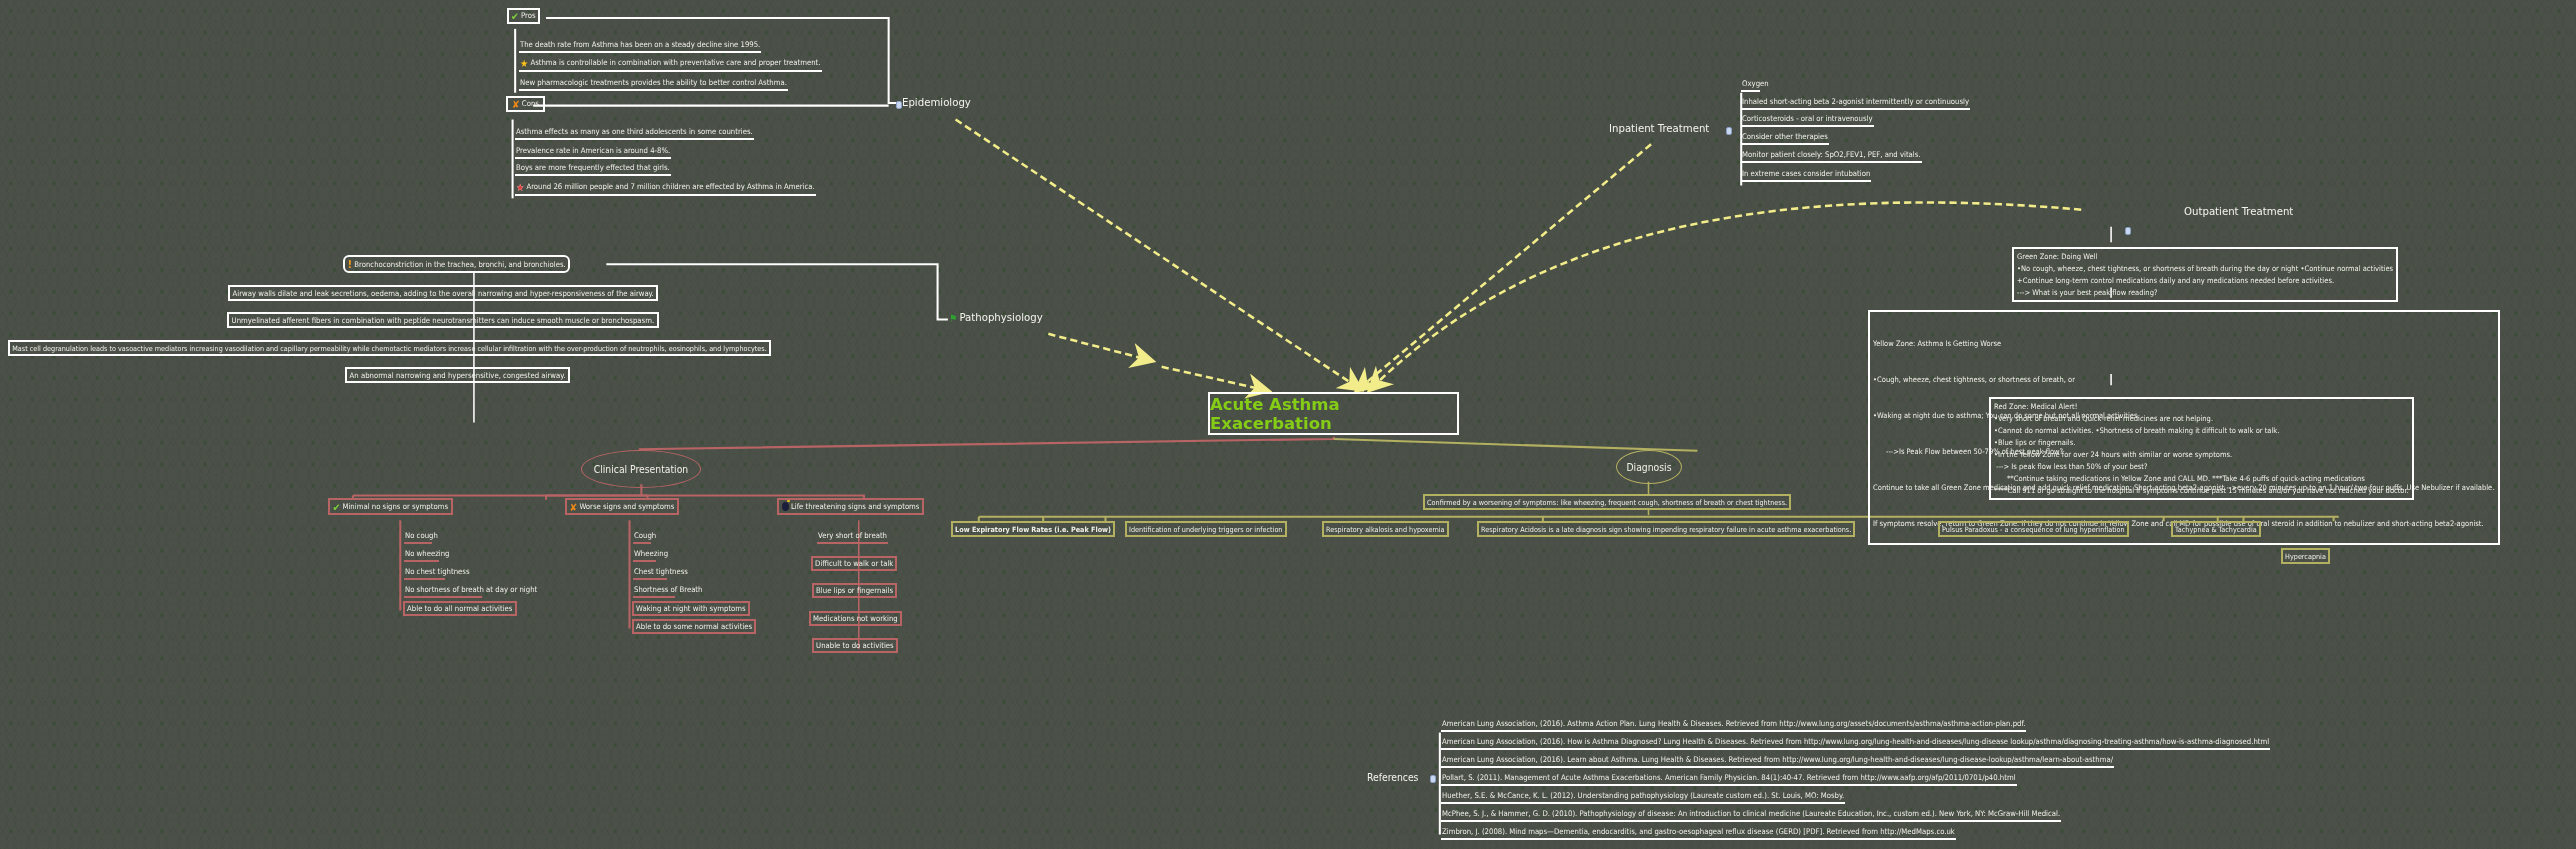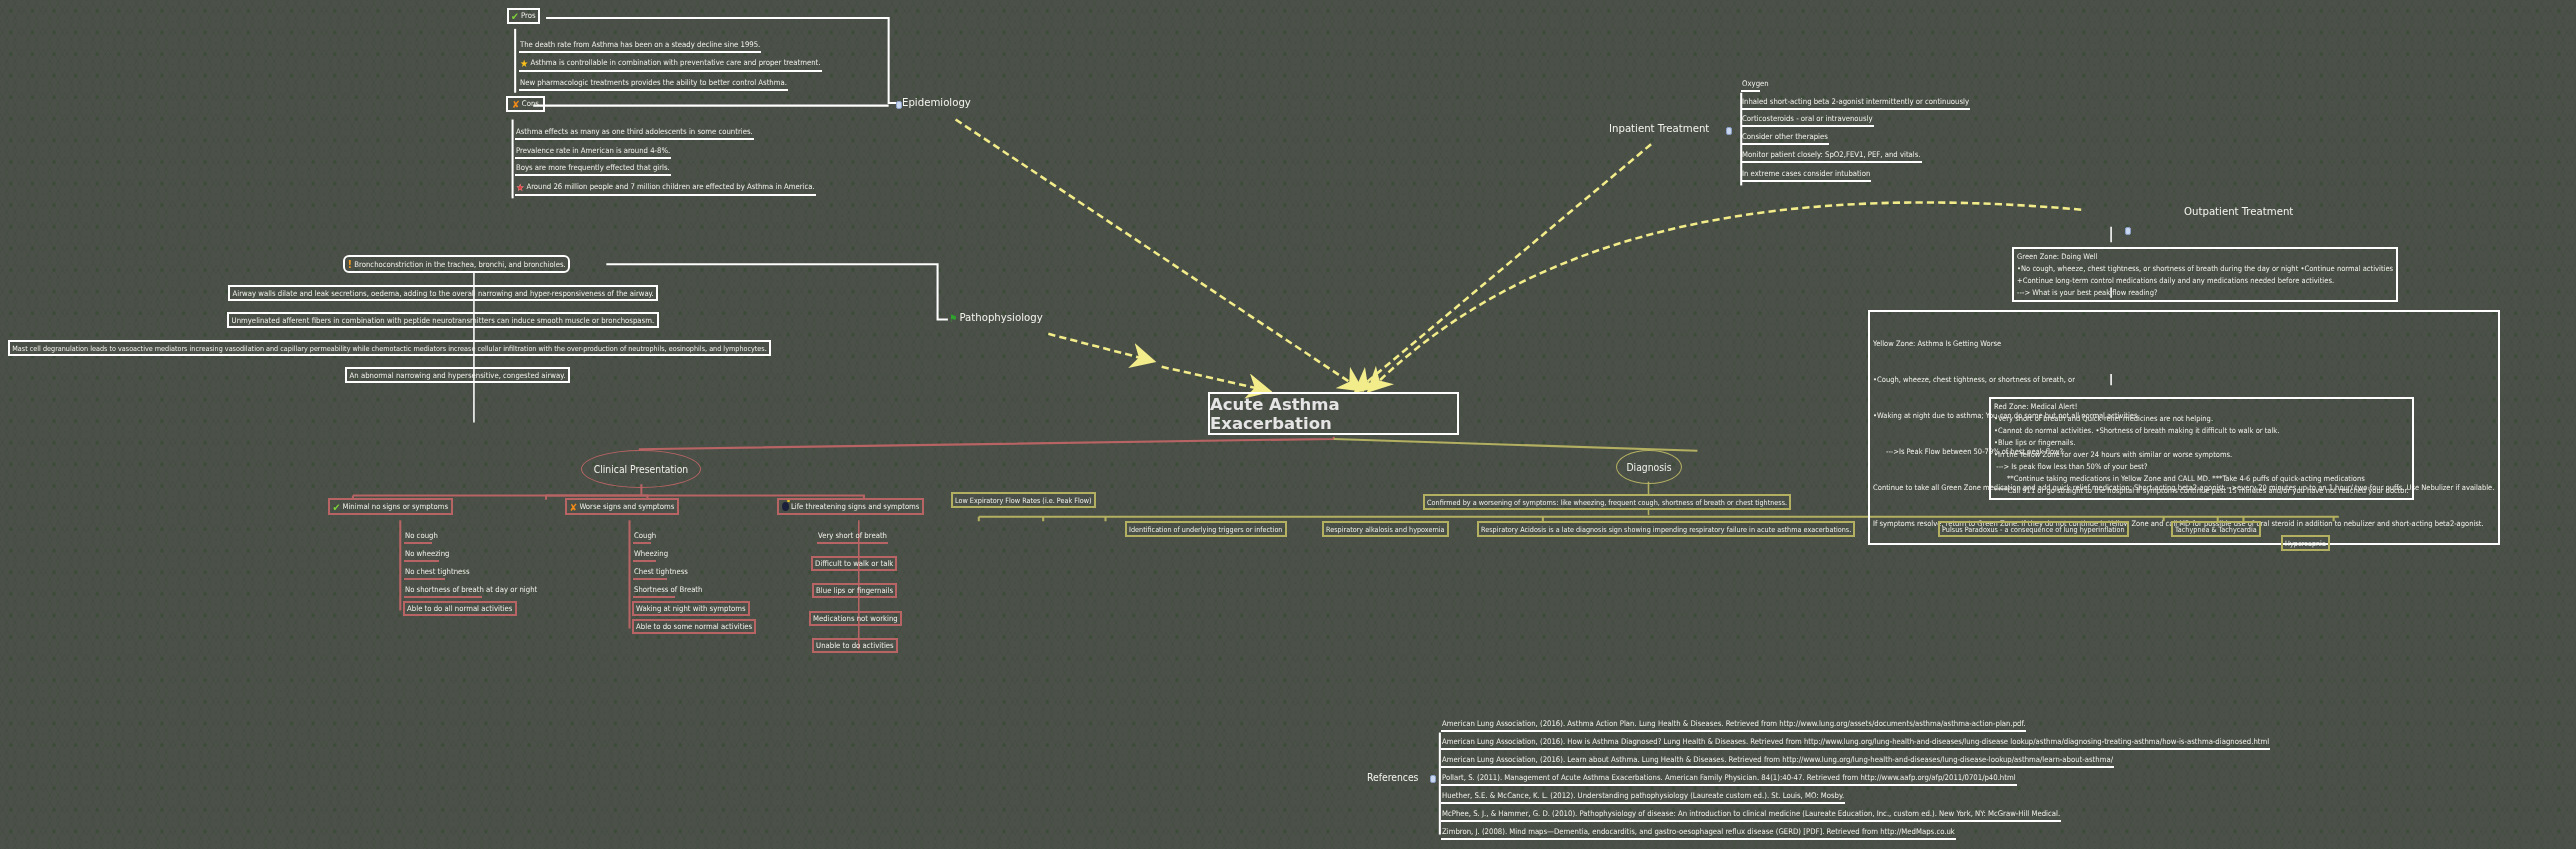--- a/index.html
+++ b/index.html
@@ -17,21 +17,21 @@
   svg.lines { position:absolute; left:0; top:0; width:2618px; height:849px; pointer-events:none; }
   .topic { position:absolute; font-size:11.3px; white-space:nowrap; color:#f4f4ee; }
   .ul { position:absolute; font-size:7.7px; white-space:nowrap; border-bottom:2.1px solid #fff; padding:0 1px 1.5px 1px; }
   .box { position:absolute; font-size:7.7px; white-space:nowrap; border:2.1px solid #fff; padding:1.5px 2.6px; }
   .boxr { position:absolute; font-size:7.7px; white-space:nowrap; border:2.1px solid #b86464; padding:1.5px 2.6px; }
   .ulr { position:absolute; font-size:7.7px; white-space:nowrap; border-bottom:2.1px solid #b86464; padding:0 1px 2.1px 1px; }
   .boxy { position:absolute; font-size:7.2px; white-space:nowrap; border:2.1px solid #b4b062; padding:1.5px 2.1px; }
   .zone { position:absolute; font-size:7.5px; border:2.1px solid #fff; padding:1.5px 3.1px; line-height:12px; white-space:nowrap;margin-top:11px; }
   .zone div { white-space:nowrap; }
   .central { position:absolute; left:1208px; top:392px; width:251px; height:43px; border:2.1px solid #fff; box-sizing:border-box;
-    font-family:"DejaVu Sans","Liberation Sans",sans-serif; font-weight:bold; font-size:16.5px; display:flex; align-items:center; justify-content:center; color:#e5e5e5; }
+    font-family:"DejaVu Sans","Liberation Sans",sans-serif; font-weight:bold; font-size:16.5px; display:flex; align-items:center; justify-content:center; color:#84cc16; }
   .ellipse-r { position:absolute; border:1.5px solid #b86464; border-radius:50%; display:flex; align-items:center; justify-content:center; font-size:10.3px; }
   .ellipse-y { position:absolute; border:1.5px solid #b4b062; border-radius:50%; display:flex; align-items:center; justify-content:center; font-size:10.3px; }
   .ico { display:inline-block; vertical-align:middle; margin-right:2.1px; }
   .check { color:#7fd23a; font-weight:bold; font-size:10.3px; line-height:1; }
   .xmark { color:#f08a18; font-weight:bold; font-size:10.3px; line-height:1; }
   .star { color:#ffc21a; font-size:10.3px; line-height:1; }
   .redstar { color:#e04040; font-size:10.3px; line-height:1; text-shadow:0 0 0.5px #fff; }
   .excl { color:#f59a20; font-weight:bold; font-size:11.3px; line-height:1; }
   .flag { color:#2fa12f; font-size:10.3px; line-height:1; }
   .bomb { display:inline-block; width:7.2px; height:9.3px; border-radius:50%; background:#1c1f3a; vertical-align:middle; margin-right:2.1px; position:relative; }
@@ -194,27 +194,27 @@
 <div class="ulr" style="left:817px;top:531px;">Very short of breath</div>
 <div class="boxr" style="left:811px;top:556px;padding:1px 2.1px;">Difficult to walk or talk</div>
 <div class="boxr" style="left:812px;top:583px;padding:1px 2.1px;">Blue lips or fingernails</div>
 <div class="boxr" style="left:809px;top:611px;padding:1px 2.1px;">Medications not working</div>
 <div class="boxr" style="left:812px;top:638px;padding:1px 2.1px;">Unable to do activities</div>
 
 <div class="ellipse-y" style="left:1616px;top:450px;width:64px;height:32px;">
   <span>Diagnosis</span>
 </div>
 <div class="boxy" style="left:1423px;top:494px;">Confirmed by a worsening of symptoms: like wheezing, frequent cough, shortness of breath or chest tightness.</div>
-<div class="boxy" style="left:951px;top:492px;">Low Expiratory Flow Rates (i.e. Peak Flow)</div>
+<div class="boxy" style="left:951px;top:521px;font-weight:bold;">Low Expiratory Flow Rates (i.e. Peak Flow)</div>
 <div class="boxy" style="left:1125px;top:521px;">Identification of underlying triggers or infection</div>
 <div class="boxy" style="left:1322px;top:521px;">Respiratory alkalosis and hypoxemia</div>
 <div class="boxy" style="left:1477px;top:521px;">Respiratory Acidosis is a late diagnosis  sign showing impending respiratory failure in acute asthma exacerbations.</div>
 <div class="boxy" style="left:1938px;top:521px;">Pulsus Paradoxus - a consequence of lung hyperinflation</div>
 <div class="boxy" style="left:2171px;top:521px;">Tachypnea &amp; Tachycardia</div>
-<div class="boxy" style="left:2281px;top:535px;">Hypercapnia</div>
+<div class="boxy" style="left:2281px;top:548px;">Hypercapnia</div>
 
 <div class="topic" style="left:1367px;top:771px;font-size:10.3px;">References</div>
 <span class="knob" style="left:1430px;top:775px;"></span>
 <div class="ul" style="left:1441px;top:719px;">American Lung Association, (2016). Asthma Action Plan. Lung Health &amp; Diseases. Retrieved from http://www.lung.org/assets/documents/asthma/asthma-action-plan.pdf.</div>
 <div class="ul" style="left:1441px;top:737px;">American Lung Association, (2016). How is Asthma Diagnosed? Lung Health &amp; Diseases. Retrieved from http://www.lung.org/lung-health-and-diseases/lung-disease lookup/asthma/diagnosing-treating-asthma/how-is-asthma-diagnosed.html</div>
 <div class="ul" style="left:1441px;top:755px;">American Lung Association, (2016). Learn about Asthma. Lung Health &amp; Diseases. Retrieved from http://www.lung.org/lung-health-and-diseases/lung-disease-lookup/asthma/learn-about-asthma/</div>
 <div class="ul" style="left:1441px;top:773px;">Pollart, S. (2011). Management of Acute Asthma Exacerbations. American Family Physician. 84(1):40-47. Retrieved from http://www.aafp.org/afp/2011/0701/p40.html</div>
 <div class="ul" style="left:1441px;top:791px;">Huether, S.E. &amp; McCance, K. L. (2012). Understanding pathophysiology (Laureate custom ed.). St. Louis, MO: Mosby.</div>
 <div class="ul" style="left:1441px;top:809px;">McPhee, S. J., &amp; Hammer, G. D. (2010). Pathophysiology of disease: An introduction to clinical medicine (Laureate Education, Inc., custom ed.). New York, NY: McGraw-Hill Medical.</div>
 <div class="ul" style="left:1441px;top:827px;">Zimbron, J. (2008). Mind maps—Dementia, endocarditis, and gastro-oesophageal reflux disease (GERD) [PDF]. Retrieved from http://MedMaps.co.uk</div>

